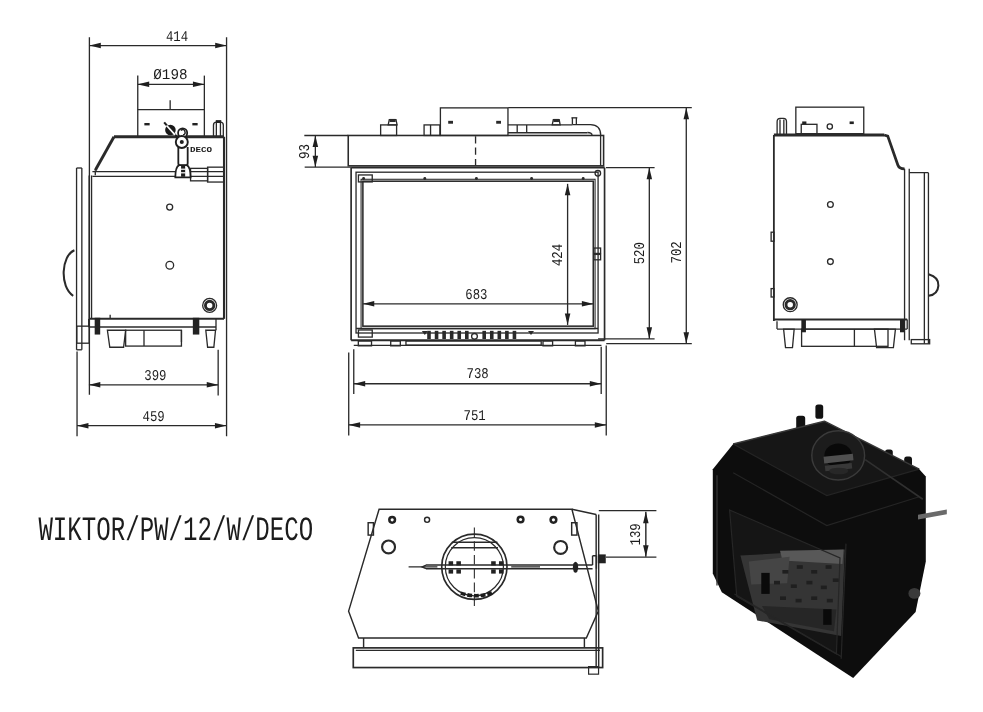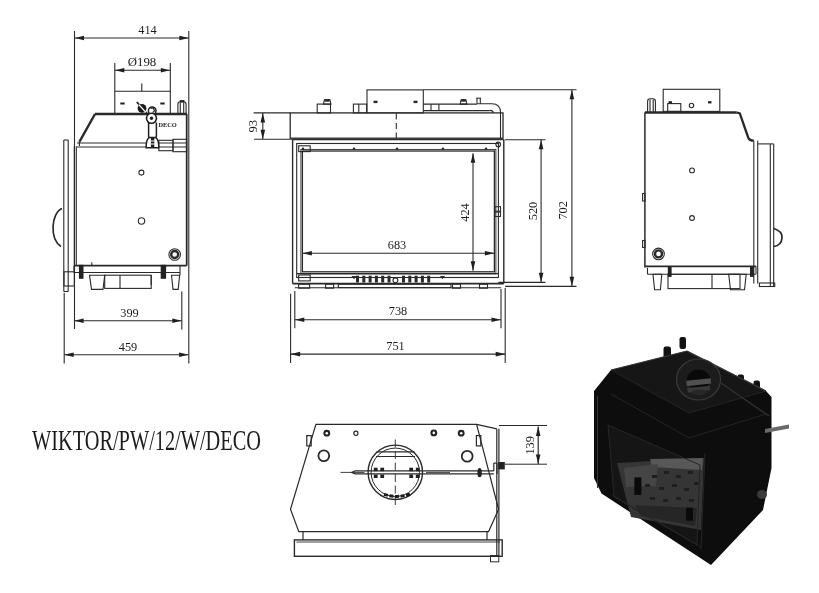--- a/index.html
+++ b/index.html
@@ -1,17 +1,17 @@
 <!DOCTYPE html>
 <html><head>
 <meta charset="utf-8">
 <style>
 html,body{margin:0;padding:0;background:#ffffff;}
 #c{position:relative;width:819px;height:593px;background:#ffffff;overflow:hidden;
-   font-family:Liberation Serif, serif;}
+   font-family:Liberation Mono, monospace;}
 svg{position:absolute;top:0;left:0;}
 text{fill:#1c1c1c;}
 </style>
 </head>
 <body>
 <div id="c">
 <svg width="819" height="593" viewBox="0 0 819 593">
 <defs>
 <marker id="mS" markerWidth="12" markerHeight="8" refX="0" refY="4" orient="auto" markerUnits="userSpaceOnUse">
   <path d="M0,4 L9.5,1.7 L9.5,6.3 z" fill="#1f1f1f"></path>

